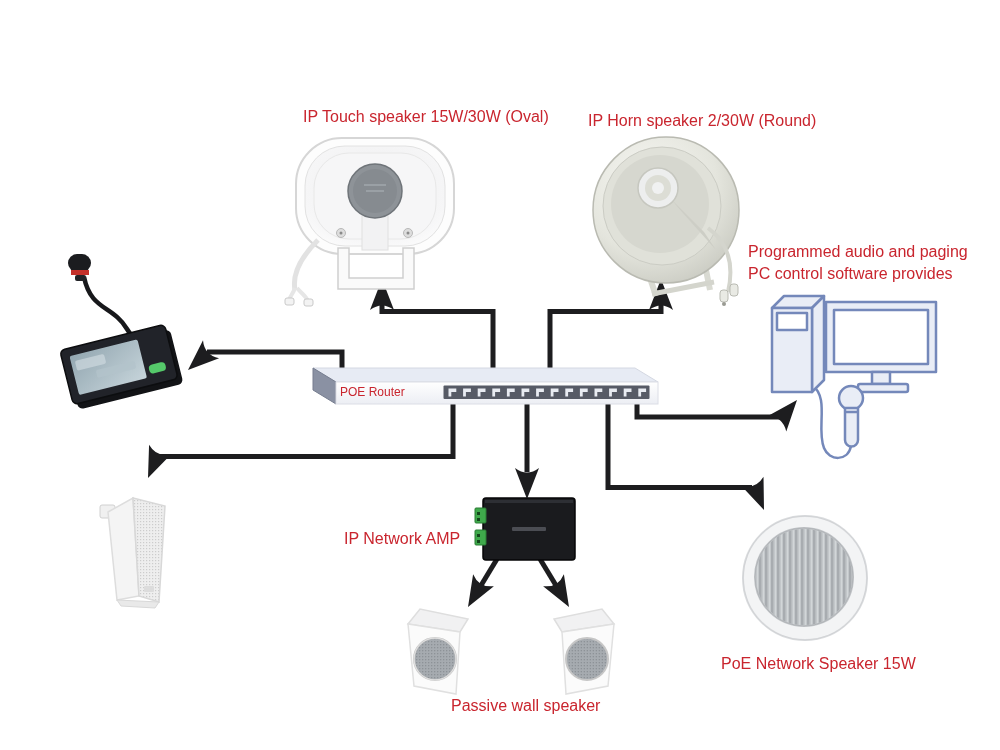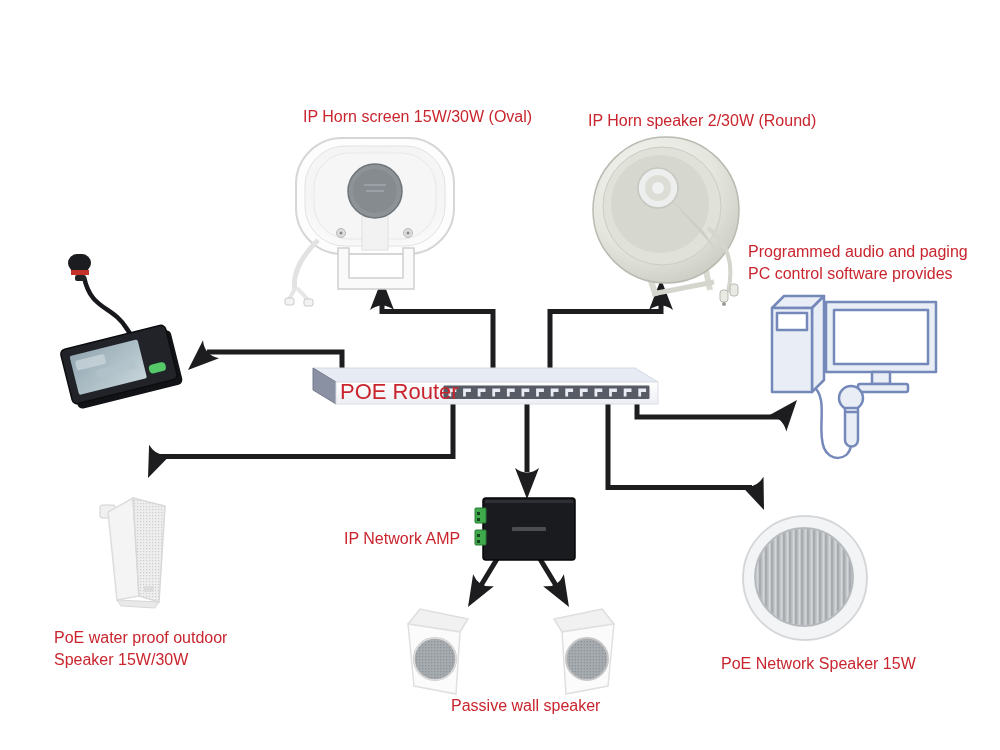--- a/index.html
+++ b/index.html
@@ -6,21 +6,21 @@
   .canvas{
     position:relative;width:1000px;height:750px;background:#ffffff;overflow:hidden;
     font-family:"Liberation Sans",sans-serif;
   }
   .dev{position:absolute;}
   .lbl{
     position:absolute;color:var(--label-red,#c9252e);
     font-size:16px;line-height:22px;white-space:nowrap;
     font-family:"Liberation Sans",sans-serif;
   }
-  .lbl.router-lbl{font-size:22px;}
+  .lbl.router-lbl{font-size:12px;}
   svg{display:block;overflow:visible;}
 </style>
 </head>
 <body>
 
 <div class="canvas">
 
   <svg class="dev" style="left:0;top:0" width="1000" height="750" viewBox="0 0 1000 750">
     <defs>
       <linearGradient id="micScreen" x1="0" y1="0" x2="1" y2="1">
@@ -207,27 +207,23 @@
     </g>
   </svg>
 
   <svg class="dev" style="left:735px;top:508px" width="145" height="142" viewBox="0 0 145 142">
     <circle cx="70" cy="70" r="62" fill="#f3f4f5" stroke="#dbdddf" stroke-width="2"></circle>
     <circle cx="70" cy="70" r="62" fill="none" stroke="#c9cccf" stroke-width="1" opacity="0.6"></circle>
     <circle cx="69" cy="69" r="49" fill="url(#ceilLines)" stroke="#c3c6c9" stroke-width="2"></circle>
     <circle cx="69" cy="69" r="49" fill="none" stroke="#9ea2a6" stroke-width="1" opacity="0.5"></circle>
   </svg>
 
-  <div class="lbl" style="left:303px;top:106px">IP Horn screen 15W/30W (Oval)</div>
+  <div class="lbl" style="left:303px;top:106px">IP Touch speaker 15W/30W (Oval)</div>
   <div class="lbl" style="left:588px;top:110px">IP Horn speaker 2/30W (Round)</div>
   <div class="lbl" style="left:748px;top:241px">
     <div>Programmed audio and paging</div>
     <div>PC control software provides</div>
   </div>
   <div class="lbl" style="left:344px;top:528px">IP Network AMP</div>
-  <div class="lbl" style="left:54px;top:627px">
-    <div>PoE water proof outdoor</div>
-    <div>Speaker 15W/30W</div>
-  </div>
   <div class="lbl" style="left:451px;top:695px">Passive wall speaker</div>
   <div class="lbl" style="left:721px;top:653px">PoE Network Speaker 15W</div>
 
 </div>
 
 </body></html>

